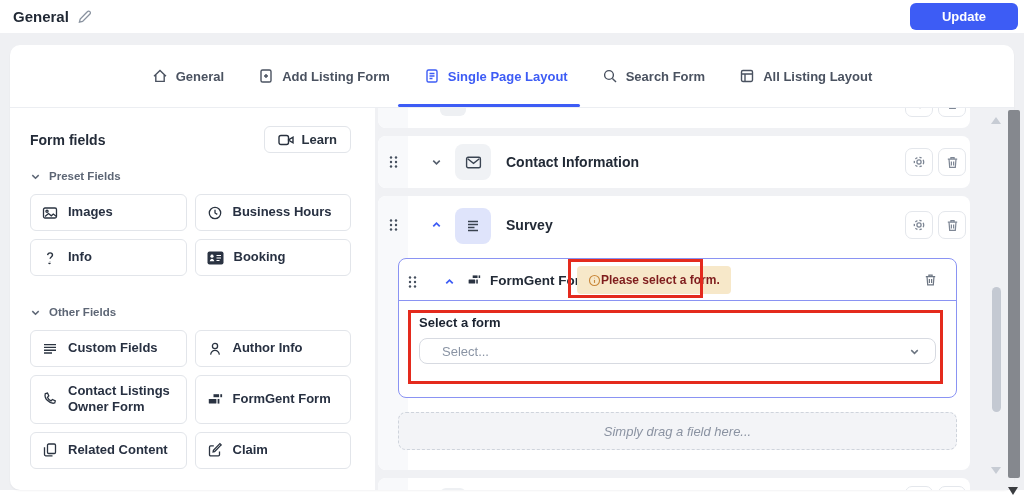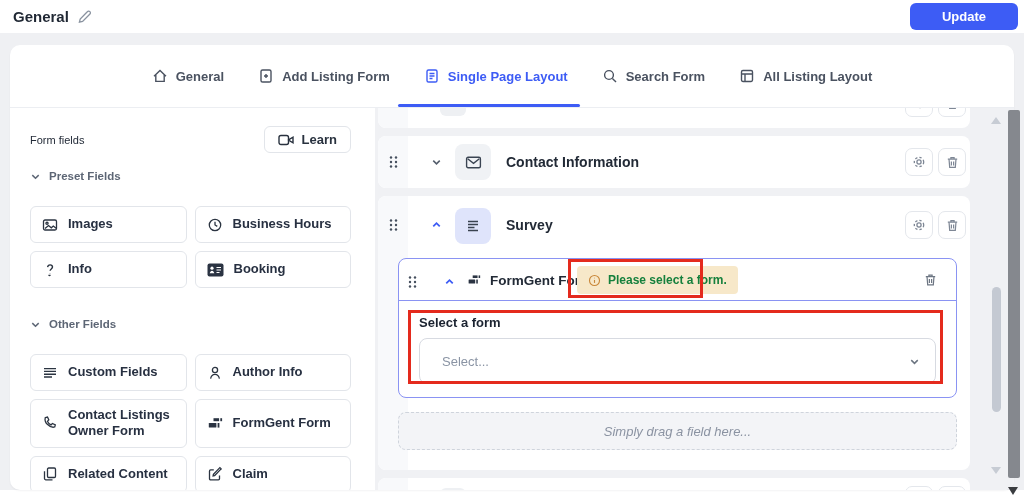--- a/index.html
+++ b/index.html
@@ -20,26 +20,26 @@
   .tabbar { height:63px; display:flex; align-items:stretch; justify-content:center; gap:34px; border-bottom:1px solid #eceef2; }
   .tab { display:flex; align-items:center; gap:8px; font-size:13px; font-weight:600; color:#4a5260; position:relative; cursor:pointer; }
   .tab.active { color:#3d5cf5; }
   .tab.active::after { content:''; position:absolute; left:-26px; right:-12px; bottom:0; height:3px; background:#3d5cf5; border-radius:2px; }
 
   .body { display:flex; height:382px; }
 
   
   .sidebar { width:365px; padding:18px 24px 0 20px; flex:none; }
   .sb-head { display:flex; justify-content:space-between; align-items:center; }
-  .sb-title { font-size:11px; font-weight:400; color:#232b38; }
+  .sb-title { font-size:14px; font-weight:700; color:#232b38; }
   .learn-btn { display:flex; align-items:center; gap:7px; border:1px solid #e2e5ea; background:#fff; border-radius:6px; padding:5px 13px; font-size:13px; font-weight:600; color:#29323f; cursor:pointer; font-family:inherit; }
   .group-label { display:flex; align-items:flex-end; gap:8px; font-size:11.5px; font-weight:700; color:#5d6675; cursor:pointer; }
   .gl-preset { margin-top:17px; }
   .gl-other { margin-top:30px; }
-  .field-grid { display:grid; grid-template-columns:1fr 1fr; gap:8px; margin-top:24px; }
+  .field-grid { display:grid; grid-template-columns:1fr 1fr; gap:8px; margin-top:12px; }
   .field-card { border:1px solid #e2e5ea; border-radius:6px; background:#fff; min-height:37px; display:flex; align-items:center; gap:10px; padding:7px 11px; font-size:13px; font-weight:600; color:#273041; line-height:1.25; cursor:grab; }
   .field-card svg { flex:none; }
 
   
   .canvas { flex:1; background:#f0f1f4; position:relative; overflow:hidden; }
   .row { position:absolute; left:3px; width:592px; background:#fff; border-radius:8px; }
   .row::before { content:''; position:absolute; left:0; top:0; bottom:0; width:30px; background:#f8f9fb; border-radius:8px 0 0 8px; }
   .drag-handle { position:absolute; left:11px; top:50%; transform:translateY(-50%); cursor:grab; line-height:0; }
   .chev { position:absolute; left:52px; top:50%; transform:translateY(-50%); line-height:0; cursor:pointer; }
   .iconbox { position:absolute; width:36px; height:36px; border-radius:8px; background:#f0f2f5; display:flex; align-items:center; justify-content:center; }
@@ -63,24 +63,24 @@
   .row-top .sq-btn { top:11px; }
   .gear-pos { right:37px; } .trash-pos { right:4px; }
 
   
   .fg-panel { position:absolute; left:20px; right:13px; top:62px; height:140px; background:#fff; border:1px solid #8a93f3; border-radius:8px; }
   .fg-header { position:absolute; left:0; right:0; top:0; height:42px; border-bottom:1px solid #8a93f3; }
   .fg-header .drag-handle { left:9px; }
   .fg-header .chev { left:44px; }
   .fg-icon { position:absolute; left:68px; top:50%; transform:translateY(-50%); line-height:0; }
   .fg-title { position:absolute; left:91px; top:50%; transform:translateY(-50%); font-size:13.5px; font-weight:700; color:#222a36; }
-  .warn-badge { position:absolute; left:178px; top:7px; height:28px; background:#f7e8c9; border-radius:4px; display:flex; align-items:center; gap:7px; padding:0 11px; font-size:12px; font-weight:600; color:#15803d; }
+  .warn-badge { position:absolute; left:178px; top:7px; height:28px; background:#f7e8c9; border-radius:4px; display:flex; align-items:center; padding:0 11px; font-size:12px; font-weight:600; color:#7f1d1d; }
   .fg-trash { position:absolute; right:18px; top:50%; transform:translateY(-50%); line-height:0; cursor:pointer; }
   .fg-label { position:absolute; left:20px; top:56px; font-size:13px; font-weight:700; color:#1b2330; }
-  .fg-select { position:absolute; left:20px; right:20px; top:79px; height:46px; border:1px solid #d7dae1; border-radius:8px; background:#fff; display:flex; align-items:center; justify-content:space-between; padding:0 14px 0 22px; cursor:pointer; }
+  .fg-select { position:absolute; left:20px; right:20px; top:79px; height:26px; border:1px solid #d7dae1; border-radius:8px; background:#fff; display:flex; align-items:center; justify-content:space-between; padding:0 14px 0 22px; cursor:pointer; }
   .fg-select-text { font-size:13px; color:#8a94a4; }
 
   
   .dropzone { position:absolute; left:20px; right:13px; top:216px; height:38px; background:#f3f4f7; border:1px dashed #cfd4dc; border-radius:8px; display:flex; align-items:center; justify-content:center; }
   .dropzone span { font-size:13px; font-style:italic; color:#8b93a2; }
 
   .row-bottom { top:370px; height:40px; }
   .row-bottom .mini-box { position:absolute; left:62px; top:10px; width:26px; height:26px; border-radius:6px; background:#eef0f3; }
 
   

